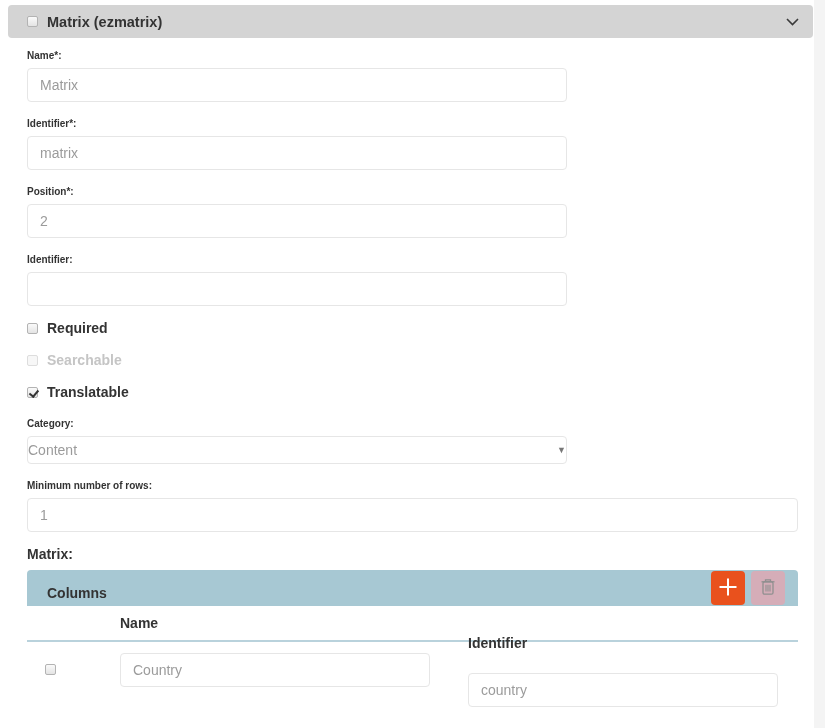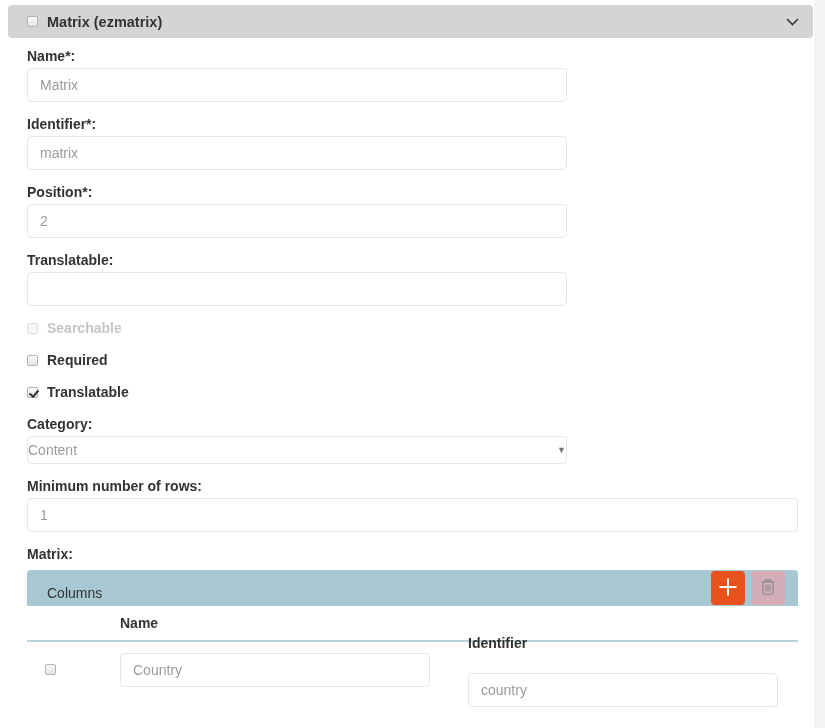--- a/index.html
+++ b/index.html
@@ -25,40 +25,40 @@
     border:1px solid #b3b3b3; border-radius:2px;
     background:linear-gradient(#fafafa,#e4e4e4); position:relative; flex:none;}
   .cb:checked::after{content:""; position:absolute; left:2.5px; top:0px; width:3.5px;
     height:7px; border-right:2px solid #333; border-bottom:2px solid #333;
     transform:rotate(40deg);}
   .cb:disabled{border-color:#dddddd; background:#f7f7f7;}
   
   .panel-body{position:absolute; left:27px; top:38px; width:771px;}
   .field{margin-bottom:14px;}
   .field:first-child{margin-top:10px;}
-  .lbl{display:block; font-size:14px; font-weight:bold; color:var(--label-text);
+  .lbl{display:block; font-size:10px; font-weight:bold; color:var(--label-text);
     line-height:16px; margin-bottom:4px;}
   .txt{display:block; height:28px; width:540px; border:1px solid var(--input-border);
     border-radius:4px; padding:16px 12px; font-family:"Liberation Sans",sans-serif;
     font-size:14px; color:var(--input-text); background:#fff; outline:none;}
   .txt.full{width:771px;}
   .check-row{display:flex; align-items:center; gap:9px; margin-bottom:16px;
     font-size:14px; font-weight:bold; color:var(--label-text); cursor:pointer;}
   .check-row .dis{color:var(--disabled-text);}
   .select{width:540px; height:28px; border:1px solid var(--input-border); border-radius:4px;
     display:flex; align-items:center; padding:0 0; cursor:pointer; background:#fff;}
   .select-value{font-size:14px; color:var(--input-text);}
   .caret{margin-left:auto; font-size:9px; color:#777; line-height:1;}
   
   .columns-label{font-size:14px; font-weight:bold; color:var(--label-text);
     margin:6px 0 8px;}
   .columns-panel{width:771px;}
   .columns-header{height:36px; background:var(--panel-blue); border-radius:4px 4px 0 0;
     display:flex; align-items:center; padding:0 13px 0 20px;}
-  .columns-title{font-size:14px; font-weight:normal; color:var(--title-text);margin-top:9px;}
+  .columns-title{font-size:14px; font-weight:bold; color:var(--title-text);margin-top:9px;}
   .hdr-btns{margin-left:auto; display:flex; gap:6px;}
   .hdr-btn{width:34px; height:34px; border:none; border-radius:4px; display:flex;
     align-items:center; justify-content:center; cursor:pointer; padding:0;}
   .hdr-btn.add{background:var(--accent-orange);}
   .hdr-btn.del{background:var(--trash-bg); cursor:default;}
   .thead{display:flex; align-items:center; height:34px;}
   .col-cb{width:93px; padding-left:18px; display:flex; align-items:center;}
   .col-name{width:348px;}
   .col-id{flex:1;margin-top:40px;}
   .th{font-size:14px; font-weight:bold; color:var(--label-text);}
@@ -93,32 +93,32 @@
       <label class="lbl">Identifier*:</label>
       <input class="txt" type="text" value="matrix" style="">
     </div>
 
     <div class="field">
       <label class="lbl">Position*:</label>
       <input class="txt" type="text" value="2" style="">
     </div>
 
     <div class="field">
-      <label class="lbl">Translatable:</label>
+      <label class="lbl">Identifier:</label>
       <input class="txt" type="text" style="">
     </div>
 
     <label class="check-row">
-      <input type="checkbox" class="cb" disabled="" style="">
-      <span class="dis">Searchable</span>
+      <input type="checkbox" class="cb" style="">
+      <span>Required</span>
     </label>
 
     <label class="check-row">
-      <input type="checkbox" class="cb" style="">
-      <span>Required</span>
+      <input type="checkbox" class="cb" disabled="" style="">
+      <span class="dis">Searchable</span>
     </label>
 
     <label class="check-row">
       <input type="checkbox" class="cb" checked="" style="">
       <span>Translatable</span>
     </label>
 
     <div class="field">
       <label class="lbl">Category:</label>
       <div class="select">

